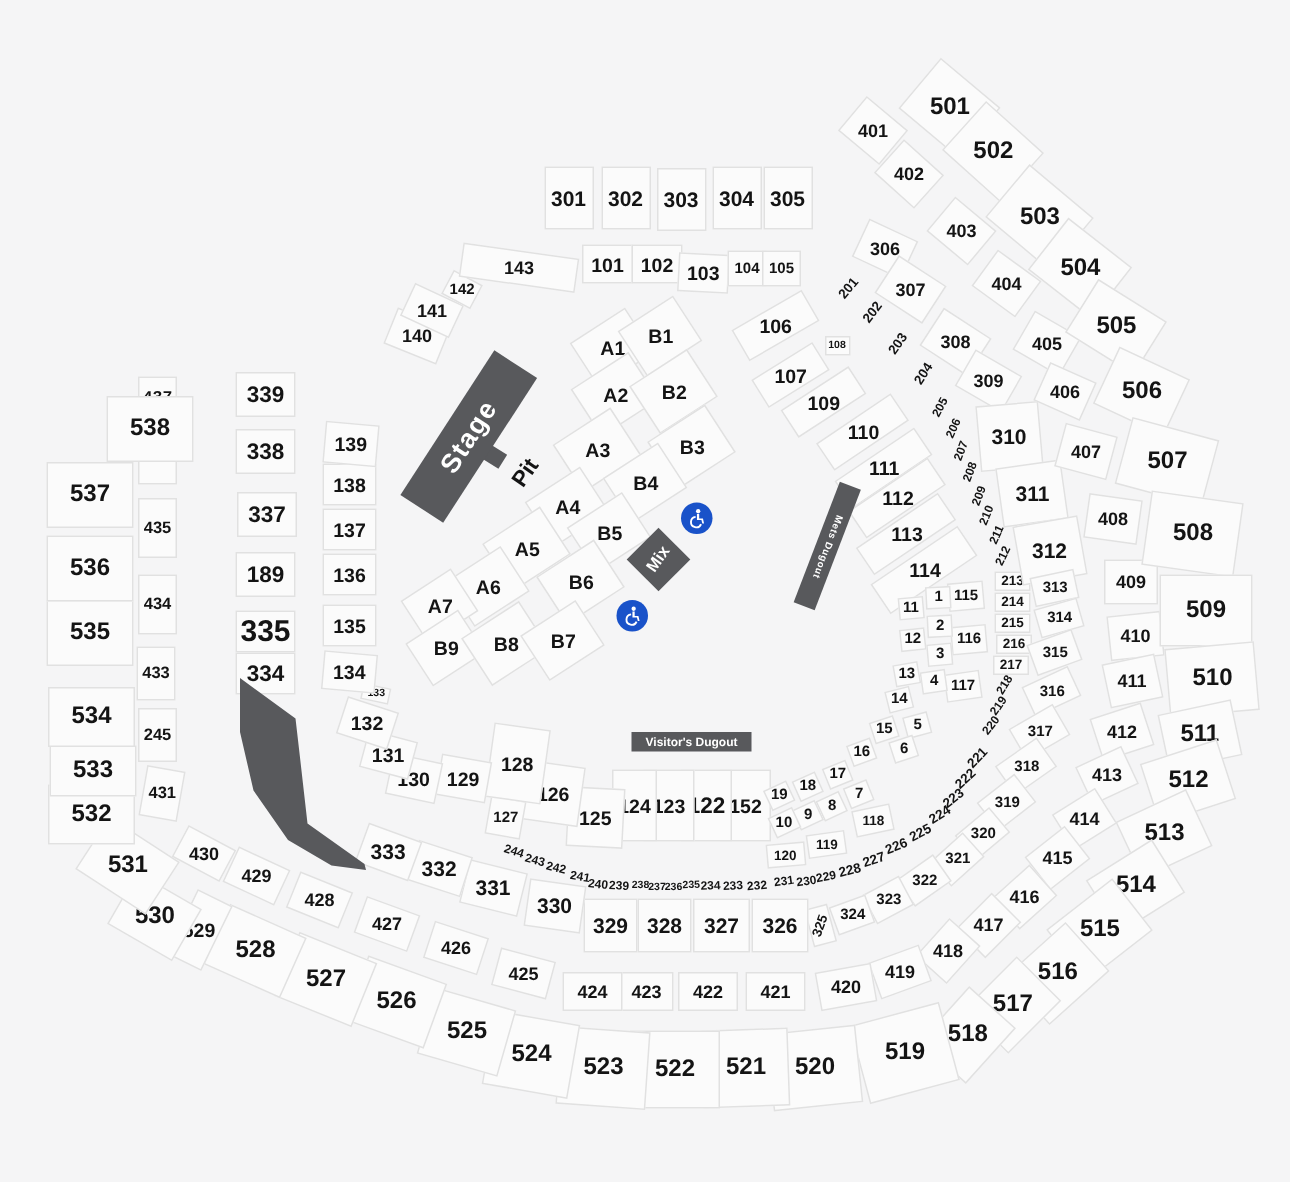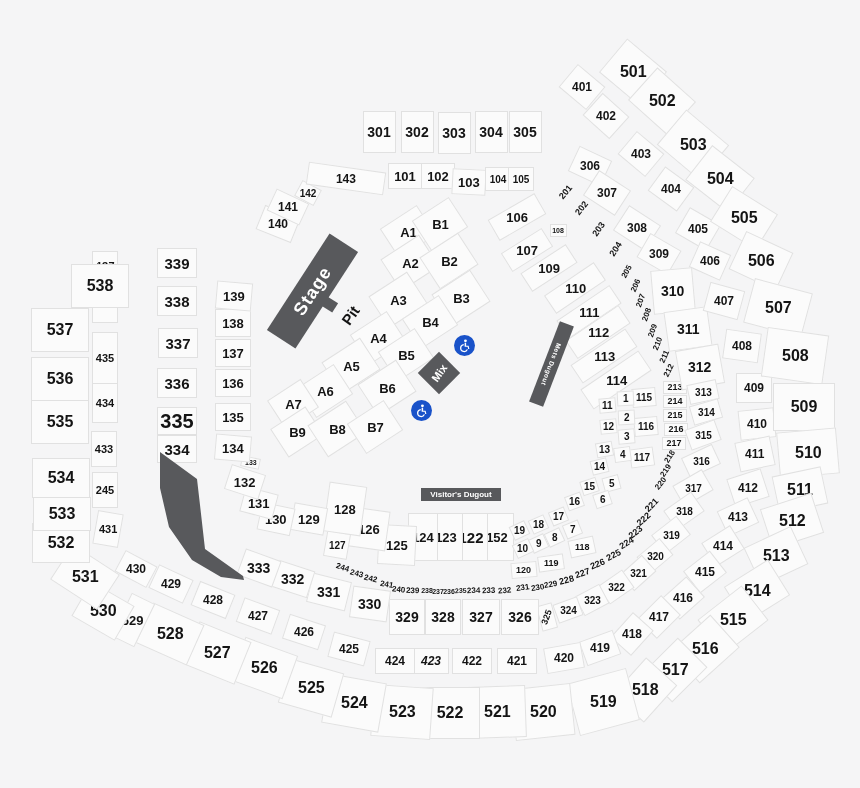--- a/index.html
+++ b/index.html
@@ -525,21 +525,21 @@
       <div class="sec boxed" style="left: 240px; top: 554px; width: 38px; height: 28px; transform: rotate(20deg);">
         <span style="font-size: 14px; transform: rotate(-20deg);">333</span>
       </div>
       <div class="sec boxed" style="left: 157px; top: 435px; width: 40px; height: 28px;">
         <span style="font-size: 15px;">334</span>
       </div>
       <div class="sec boxed" style="left: 157px; top: 407px; width: 40px; height: 28px;">
         <span style="font-size: 20px;">335</span>
       </div>
       <div class="sec boxed" style="left: 157px; top: 368px; width: 40px; height: 30px;">
-        <span style="font-size: 15px;">336</span>
+        <span style="font-size: 15px;">189</span>
       </div>
       <div class="sec boxed" style="left: 158px; top: 328px; width: 40px; height: 30px;">
         <span style="font-size: 15px;">337</span>
       </div>
       <div class="sec boxed" style="left: 157px; top: 286px; width: 40px; height: 30px;">
         <span style="font-size: 15px;">338</span>
       </div>
       <div class="sec boxed" style="left: 157px; top: 248px; width: 40px; height: 30px;">
         <span style="font-size: 15px;">339</span>
       </div>
@@ -602,21 +602,21 @@
       </div>
       <div class="sec boxed" style="left: 545px; top: 645px; width: 38px; height: 26px; transform: rotate(-10deg);">
         <span style="font-size: 12px; transform: rotate(10deg);">420</span>
       </div>
       <div class="sec boxed" style="left: 497px; top: 648px; width: 40px; height: 26px;">
         <span style="font-size: 12px;">421</span>
       </div>
       <div class="sec boxed" style="left: 452px; top: 648px; width: 40px; height: 26px;">
         <span style="font-size: 12px;">422</span>
       </div>
-      <div class="sec boxed" style="left: 413px; top: 648px; width: 36px; height: 26px; font-style: italic;">
+      <div class="sec boxed" style="left: 413px; top: 648px; width: 36px; height: 26px;">
         <span style="font-size: 12px;">423</span>
       </div>
       <div class="sec boxed" style="left: 375px; top: 648px; width: 40px; height: 26px;">
         <span style="font-size: 12px;">424</span>
       </div>
       <div class="sec boxed" style="left: 330px; top: 636px; width: 38px; height: 26px; transform: rotate(15deg);">
         <span style="font-size: 12px; transform: rotate(-15deg);">425</span>
       </div>
       <div class="sec boxed" style="left: 285px; top: 619px; width: 38px; height: 26px; transform: rotate(18deg);">
         <span style="font-size: 12px; transform: rotate(-18deg);">426</span>
@@ -638,21 +638,21 @@
       </div>
       <div class="sec boxed" style="left: 92px; top: 472px; width: 26px; height: 36px;">
         <span style="font-size: 11px;">245</span>
       </div>
       <div class="sec boxed" style="left: 91px; top: 431px; width: 26px; height: 36px;">
         <span style="font-size: 11px;">433</span>
       </div>
       <div class="sec boxed" style="left: 92px; top: 383px; width: 26px; height: 40px;">
         <span style="font-size: 11px;">434</span>
       </div>
-      <div class="sec boxed" style="left: 92px; top: 332px; width: 26px; height: 52px;">
+      <div class="sec boxed" style="left: 92px; top: 332px; width: 26px; height: 40px;">
         <span style="font-size: 11px;">435</span>
       </div>
       <div class="sec boxed" style="left: 92px; top: 283px; width: 26px; height: 40px;">
         <span style="font-size: 11px;">436</span>
       </div>
       <div class="sec boxed" style="left: 92px; top: 251px; width: 26px; height: 30px; font-family: Liberation Mono, monospace;">
         <span style="font-size: 11px;">437</span>
       </div>
       <div class="sec boxed" style="left: 607px; top: 50px; width: 52px; height: 44px; transform: rotate(40deg);">
         <span style="font-size: 16px; transform: rotate(-40deg);">501</span>

